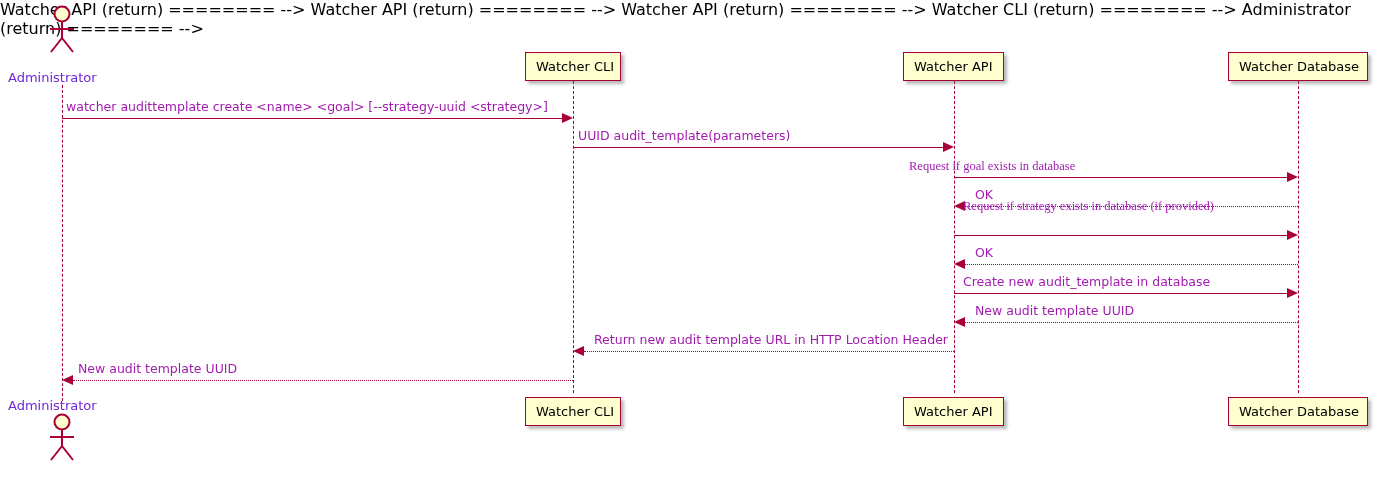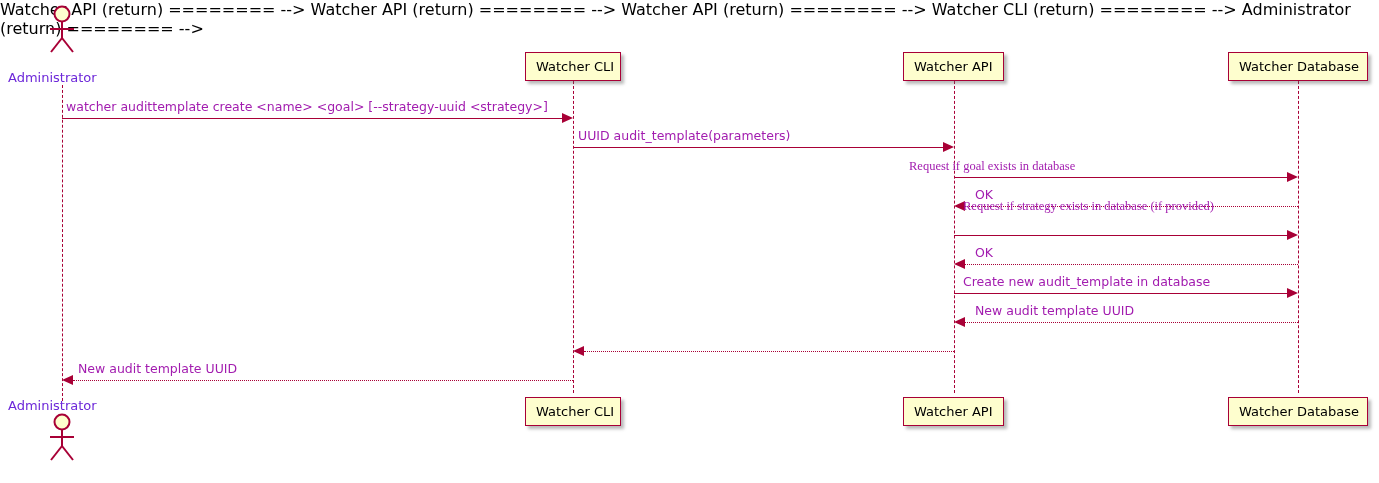--- a/index.html
+++ b/index.html
@@ -159,20 +159,21 @@
   <div class="msg-label" style="left:963px; top:276px;">Create new audit_template in database</div>
 
    Watcher API (return) ======== --&gt;
   <div class="msg dotted" style="left:965px; top:322px; width:333px;"></div>
   <div class="arrowhead left" style="left:954px; top:317px;"></div>
   <div class="msg-label" style="left:975px; top:305px;">New audit template UUID</div>
 
    Watcher CLI (return) ======== --&gt;
   <div class="msg dotted" style="left:584px; top:351px; width:370px;"></div>
   <div class="arrowhead left" style="left:573px; top:346px;"></div>
+  <div class="msg-label" style="left:594px; top:334px;">Return new audit template URL in HTTP Location Header</div>
 
    Administrator (return) ======== --&gt;
   <div class="msg dotted" style="left:73px; top:380px; width:500px;"></div>
   <div class="arrowhead left" style="left:62px; top:375px;"></div>
   <div class="msg-label" style="left:78px; top:363px;">New audit template UUID</div>
 
   
   <div class="actor-label" style="left:8px; top:399px;">Administrator</div>
   <div class="actor-figure" style="left:45px; top:413px;">
     <svg width="34" height="52" viewBox="0 0 34 52">

